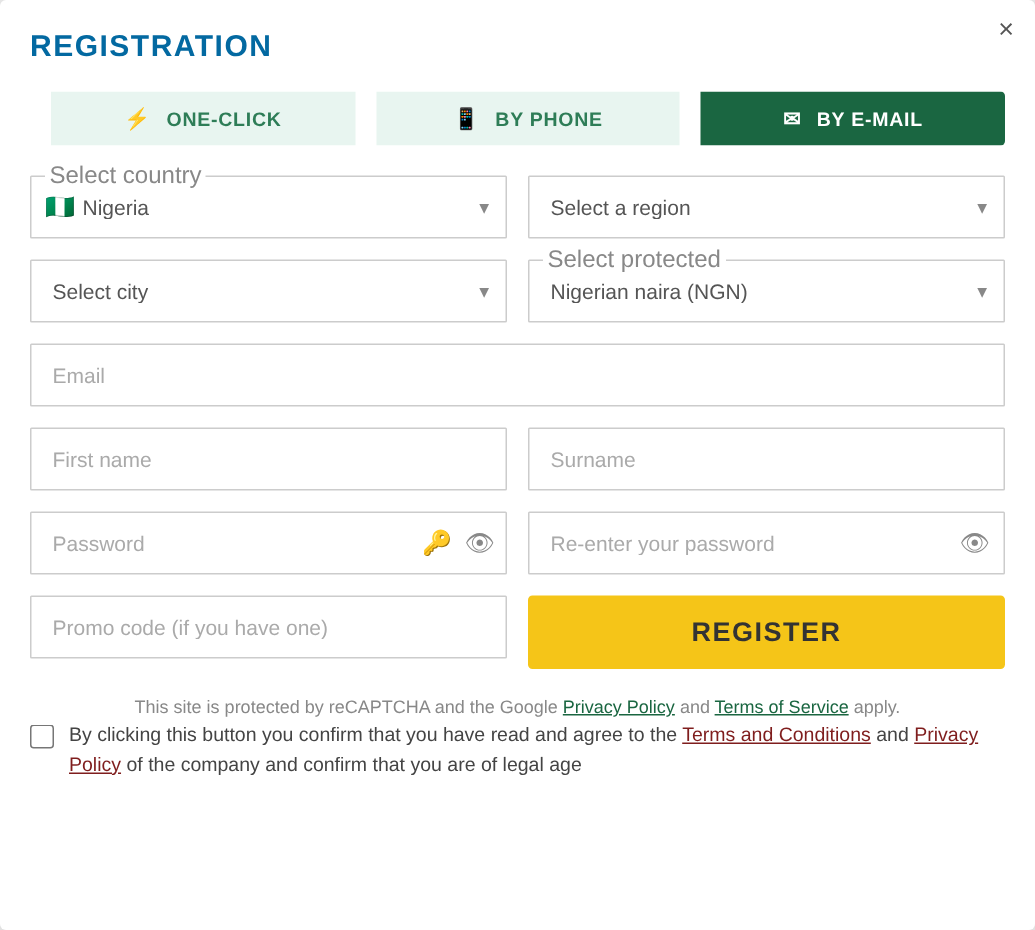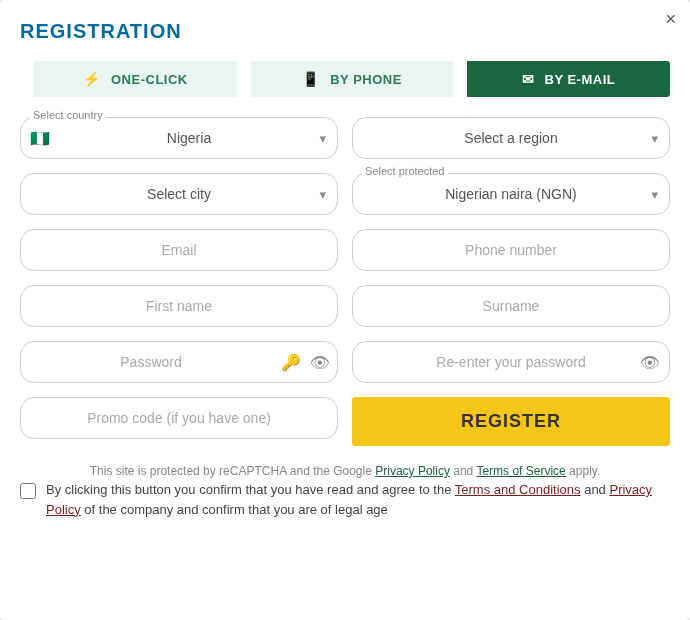--- a/index.html
+++ b/index.html
@@ -80,36 +80,35 @@
     }
     .form-group {
       flex: 1;
       position: relative;
     }
     .form-group label {
       position: absolute;
       top: -8px;
       left: 10px;
       background: #fff;
-      font-size: 11px;
+      font-size: 16px;
       color: #888;
       padding: 0 3px;
       z-index: 1;
     }
     .form-control {
       width: 100%;
       border: 1px solid #ccc;
-      border-radius: 14px;
+      border-radius: 1px;
       padding: 12px 14px;
       font-size: 14px;
       color: #555;
       background: #fff;
       outline: none;
       appearance: none;
-      text-align: center;
       -webkit-appearance: none;
     }
     .form-control.input-field {
       color: #0c4a6e;
     }
     .form-control.input-field::placeholder {
       color: #aaa;
     }
     select.form-control {
       cursor: pointer;
@@ -271,23 +270,20 @@
       <select class="form-control">
         <option>Nigerian naira (NGN)</option>
       </select>
     </div>
   </div>
 
   <div class="form-row">
     <div class="form-group">
       <input class="form-control input-field" type="email" placeholder="Email" style="">
     </div>
-    <div class="form-group">
-      <input class="form-control input-field" type="tel" placeholder="Phone number" style="">
-    </div>
   </div>
 
   <div class="form-row">
     <div class="form-group">
       <input class="form-control input-field" type="text" placeholder="First name" style="">
     </div>
     <div class="form-group">
       <input class="form-control input-field" type="text" placeholder="Surname" style="">
     </div>
   </div>

